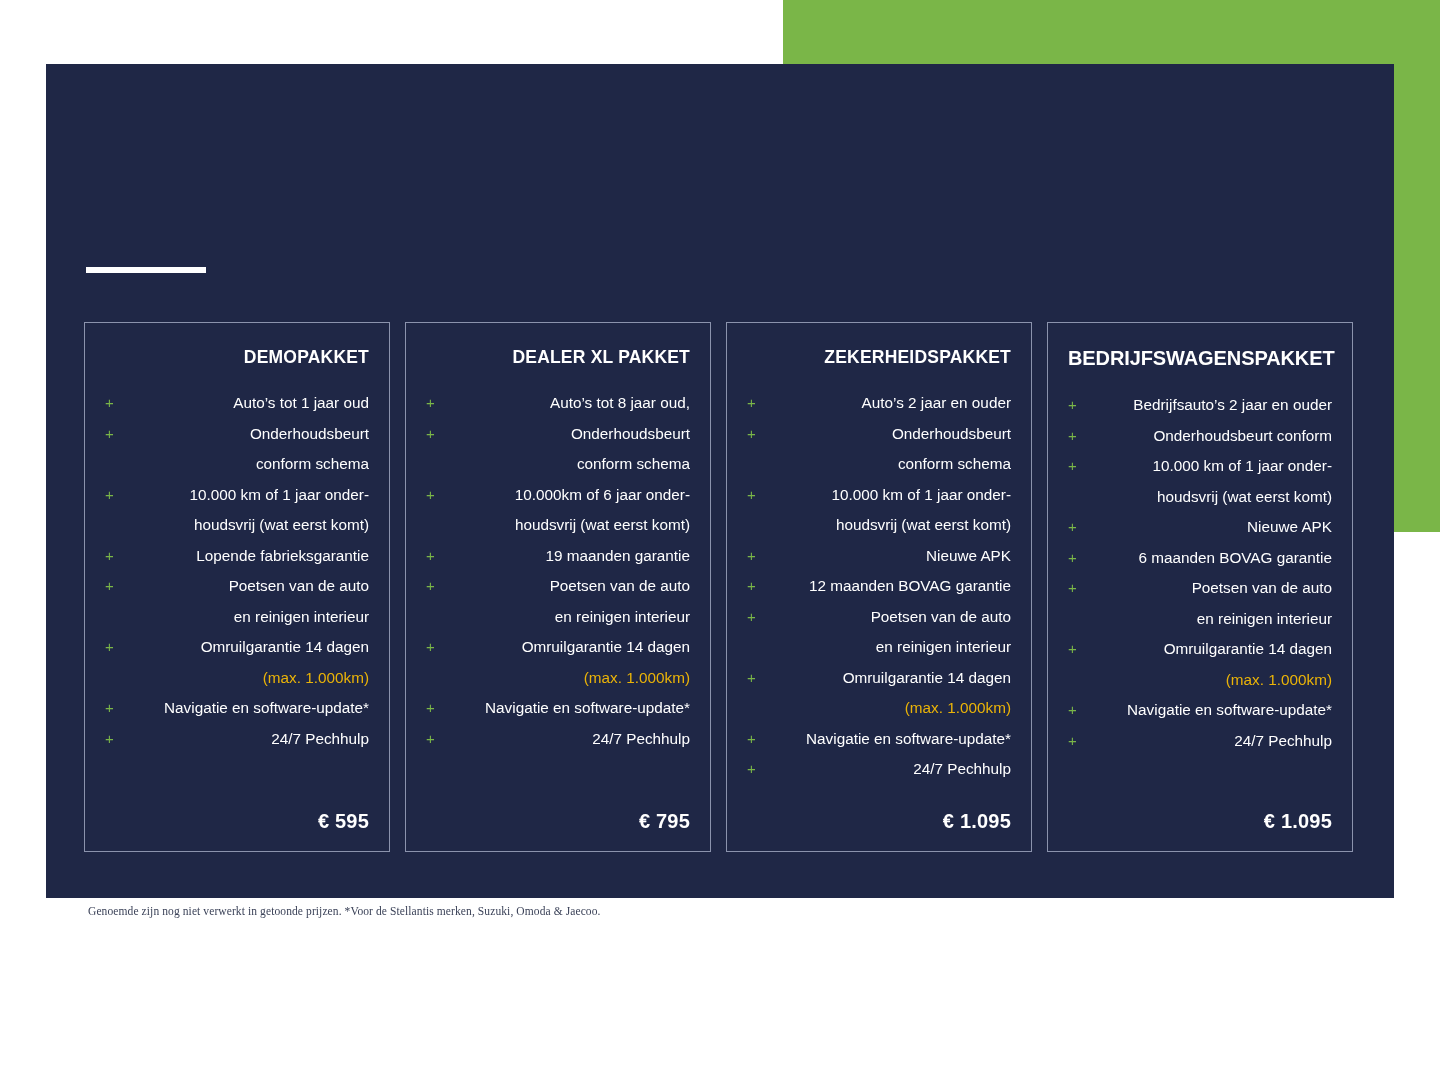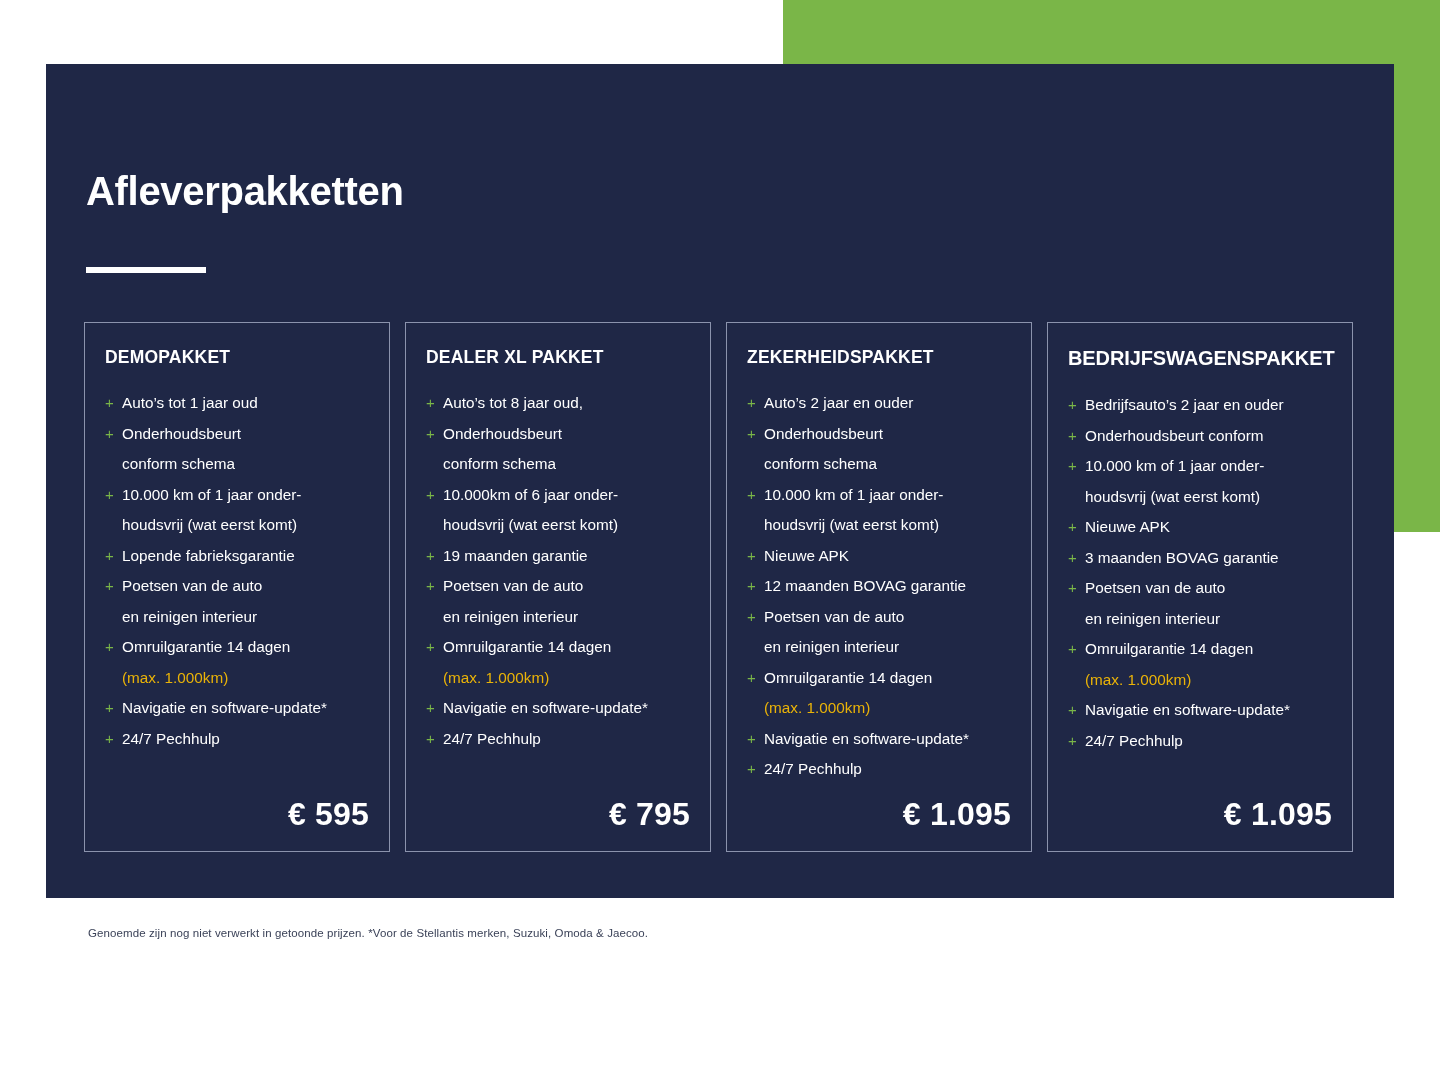--- a/index.html
+++ b/index.html
@@ -62,20 +62,21 @@
     background: #ffffff;
   }
 
   .cards {
     position: absolute;
     top: 258px;
     left: 38px;
     width: 1278px;
     display: flex;
     gap: 15px;
+    text-align: right;
   }
 
   .card {
     width: 306px;
     height: 530px;
     border: 1px solid #8b93ad;
     position: relative;
     padding: 24px 20px 20px 20px;
   }
 
@@ -116,44 +117,44 @@
 
   .feature .muted {
     color: #eab308;
   }
 
   .price {
     position: absolute;
     right: 20px;
     bottom: 18px;
     color: #ffffff;
-    font-size: 32px;
+    font-size: 20px;
     font-weight: bold;
     letter-spacing: 0.2px;
   }
 
   .footnote {
     position: absolute;
-    top: 927px;
+    top: 905px;
     left: 88px;
     color: #3b4258;
     font-size: 11.5px;
     letter-spacing: 0.1px;
+    font-family: Liberation Serif, serif;
   }
 </style>
 </head>
 <body>
 
 <div id="page">
 
   <div class="green-block"></div>
 
   <div class="dark-panel">
 
-    <h1 class="panel-title">Afleverpakketten</h1>
     <div class="title-rule"></div>
 
     <div class="cards">
         <div class="card">
           <div class="card-title">DEMOPAKKET</div>
           <ul class="feature-list">
             <li class="feature"><span class="plus">+</span><span>Auto’s tot 1 jaar oud</span></li>
             <li class="feature"><span class="plus">+</span><span>Onderhoudsbeurt</span></li>
             <li class="feature"><span>conform schema</span></li>
             <li class="feature"><span class="plus">+</span><span>10.000 km of 1 jaar onder-</span></li>
@@ -206,21 +207,21 @@
           <div class="price">€ 1.095</div>
         </div>
         <div class="card narrow-title">
           <div class="card-title">BEDRIJFSWAGENSPAKKET</div>
           <ul class="feature-list">
             <li class="feature"><span class="plus">+</span><span>Bedrijfsauto’s 2 jaar en ouder</span></li>
             <li class="feature"><span class="plus">+</span><span>Onderhoudsbeurt conform</span></li>
             <li class="feature"><span class="plus">+</span><span>10.000 km of 1 jaar onder-</span></li>
             <li class="feature"><span>houdsvrij (wat eerst komt)</span></li>
             <li class="feature"><span class="plus">+</span><span>Nieuwe APK</span></li>
-            <li class="feature"><span class="plus">+</span><span>3 maanden BOVAG garantie</span></li>
+            <li class="feature"><span class="plus">+</span><span>6 maanden BOVAG garantie</span></li>
             <li class="feature"><span class="plus">+</span><span>Poetsen van de auto</span></li>
             <li class="feature"><span>en reinigen interieur</span></li>
             <li class="feature"><span class="plus">+</span><span>Omruilgarantie 14 dagen</span></li>
             <li class="feature"><span class="muted">(max. 1.000km)</span></li>
             <li class="feature"><span class="plus">+</span><span>Navigatie en software-update*</span></li>
             <li class="feature"><span class="plus">+</span><span>24/7 Pechhulp</span></li>
           </ul>
           <div class="price">€ 1.095</div>
         </div>
       </div>

